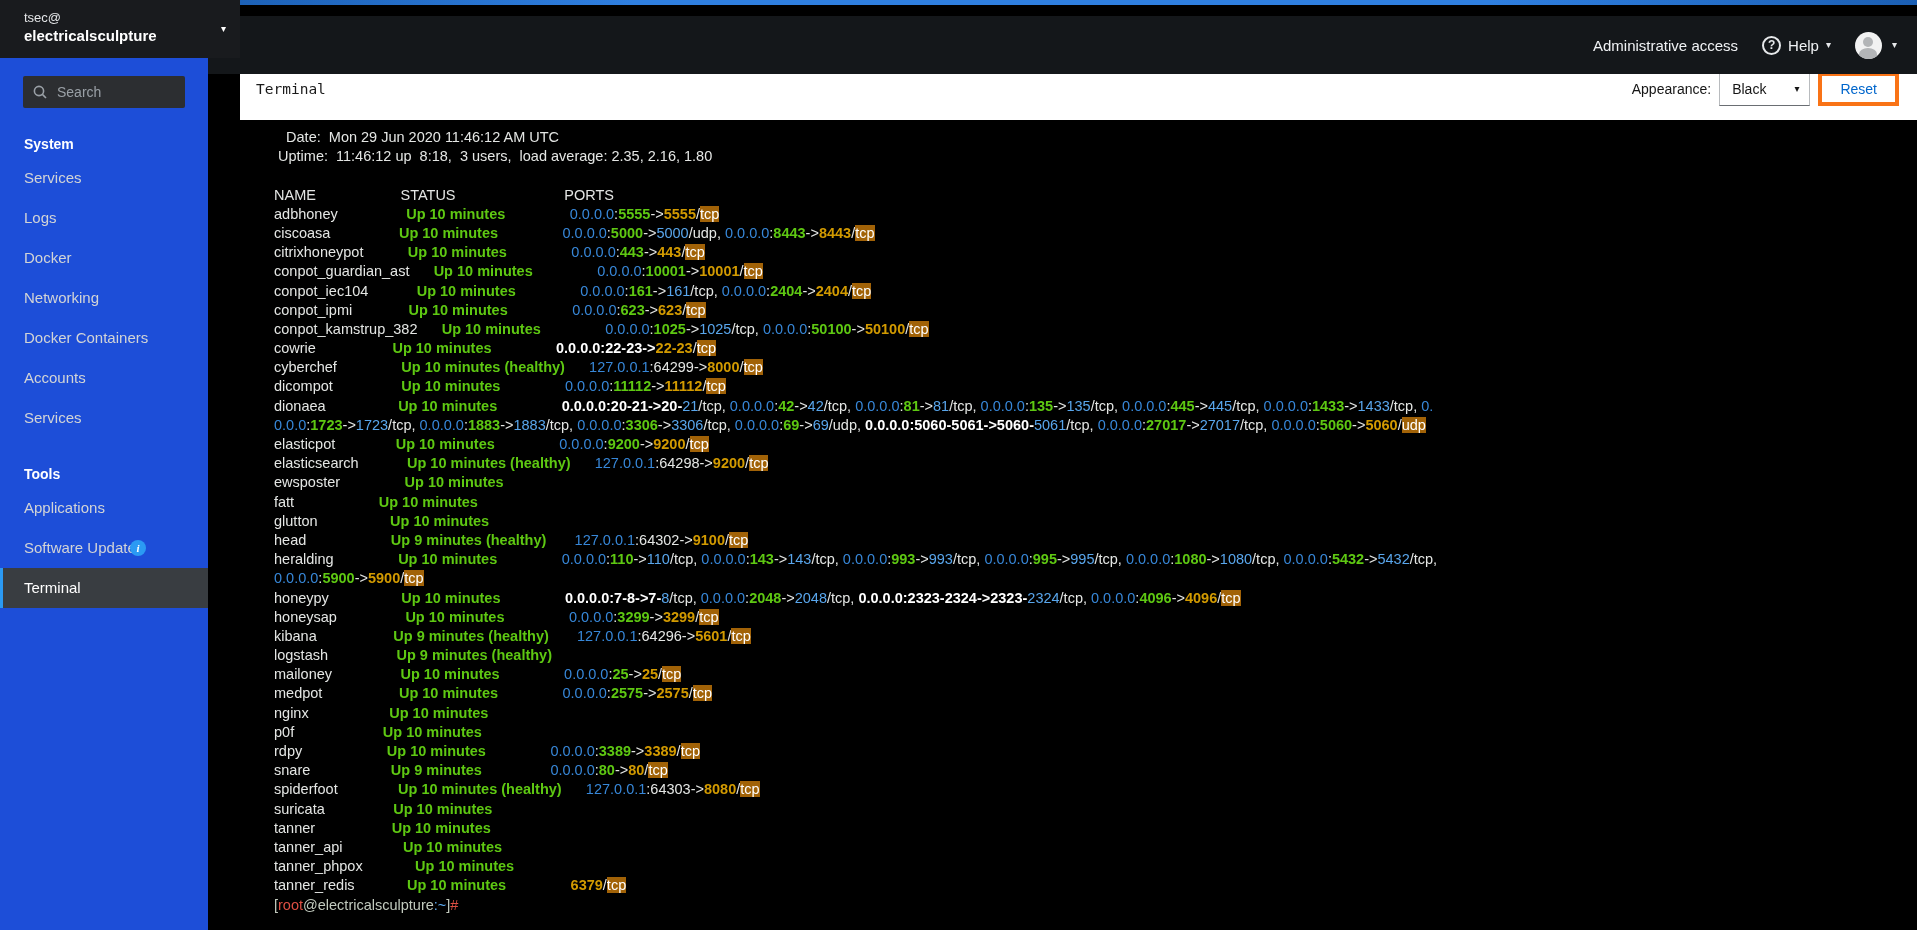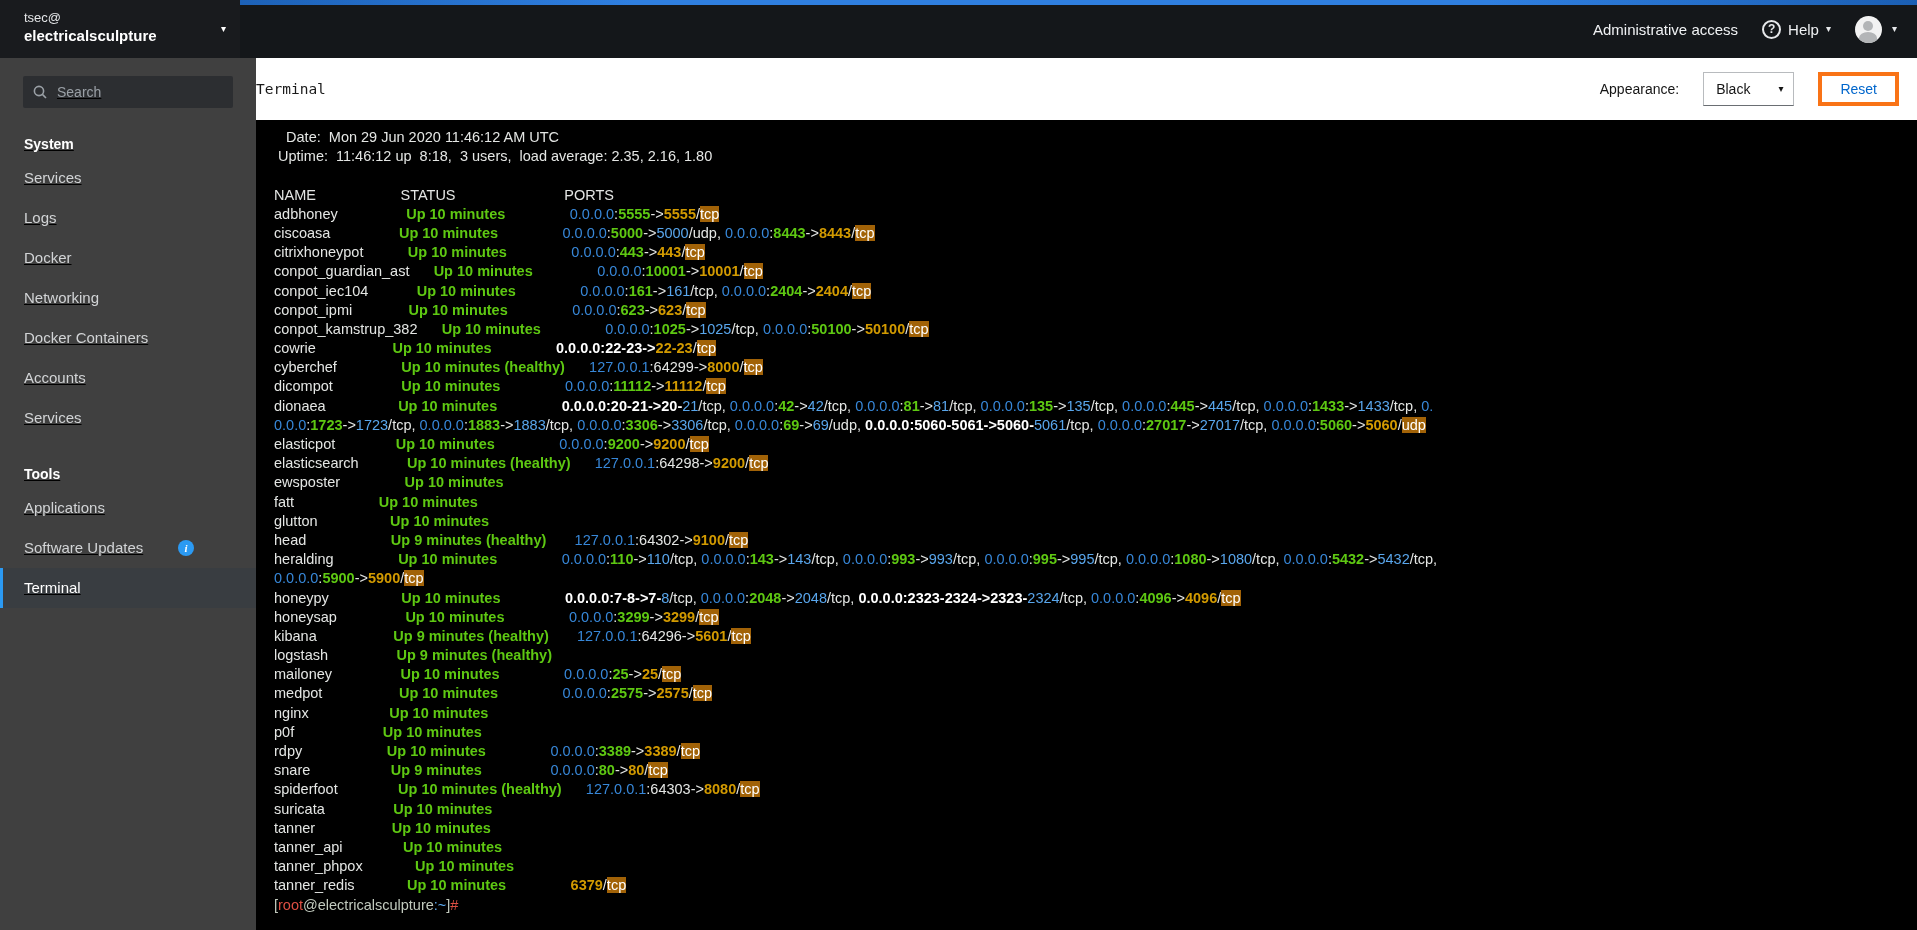--- a/index.html
+++ b/index.html
@@ -4,21 +4,21 @@
 <style>
   * { box-sizing: border-box; }
   html,body { margin:0; padding:0; }
   body {
     width:1917px; height:930px; position:relative; overflow:hidden;
     background:#000; font-family:"Liberation Sans", sans-serif;
   }
 
   
   .masthead {
-    position:absolute; left:0; top:0; width:1917px; height:58px;
+    position:absolute; left:0; top:16px; width:1917px; height:58px;
     background:#14171a; display:flex; align-items:center;
     justify-content:flex-end; gap:24px; padding-right:20px; z-index:2;
   }
   .topstrip {
     position:absolute; left:204px; top:0; right:0; height:5px;
     background:linear-gradient(90deg,#1b5fb4,#2f7fe0 25%,#2f7fe0 75%,#1b5fb4);
     z-index:3;
   }
   .admin-access { color:#f0f2f4; font-size:15px; cursor:pointer; }
   .help { display:flex; align-items:center; gap:7px; color:#f0f2f4; font-size:15px; cursor:pointer; }
@@ -40,22 +40,22 @@
   .brand {
     position:absolute; left:0; top:0; width:240px; height:58px;
     background:#191b1e; z-index:4; padding:9px 14px 0 24px; cursor:pointer;
   }
   .brand .user { color:#e4e6e8; font-size:13px; line-height:17px; }
   .brand .host { color:#ffffff; font-size:15px; font-weight:bold; line-height:19px; }
   .brand .caret { position:absolute; right:14px; top:24px; color:#fff; }
 
   
   .sidebar {
-    position:absolute; left:0; top:58px; width:256px; bottom:0;
-    background:#404040; z-index:2;text-decoration:underline;
+    position:absolute; left:0; top:58px; width:208px; bottom:0;
+    background:#1d4ed8; z-index:2;
   }
   .search {
     margin:18px 23px 0 23px; height:32px; background:#2c2e31; border-radius:2px;
     display:flex; align-items:center; padding:0 10px; gap:8px;
   }
   .search svg { flex:0 0 auto; }
   .search input {
     background:transparent; border:none; outline:none; color:#e8e8e8;
     font-size:14px; width:100%; font-family:"Liberation Sans",sans-serif;
   }
@@ -80,21 +80,21 @@
   }
 
   
   .toolbar {
     position:absolute; left:240px; top:58px; right:0; height:62px;
     background:#ffffff; display:flex; align-items:center; padding:0 18px 0 16px; z-index:1;
   }
   .page-title {
     font-family:"DejaVu Sans Mono",monospace; font-size:14.5px; color:#1a1a1a;
   }
-  .toolbar .right { margin-left:auto; display:flex; align-items:center; gap:24px; }
+  .toolbar .right { margin-left:auto; display:flex; align-items:center; gap:8px; }
   .appearance-label { font-size:14px; color:#151515; }
   .select {
     height:34px; background:#fff; border:1px solid #b8bbbe; border-bottom-color:#6a6e73;
     display:flex; align-items:center; gap:28px; padding:0 10px 0 12px;
     font-size:14px; color:#151515; cursor:pointer;
   }
   .select .caret { color:#151515; }
   .reset-btn {
     height:34px; padding:0 18px; background:#fff; border:4px solid #f97316;
     color:#0066cc; font-size:14px; cursor:pointer; font-family:"Liberation Sans",sans-serif;

